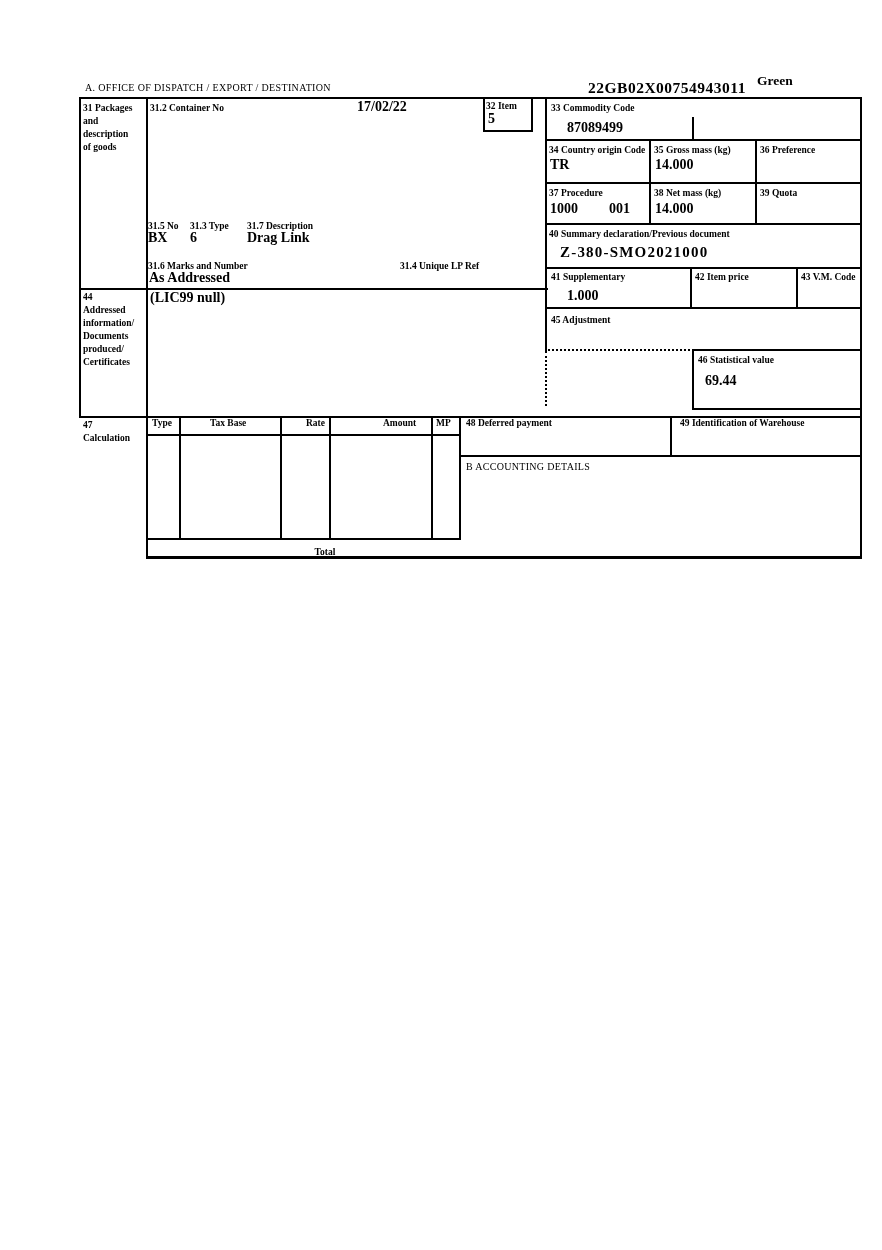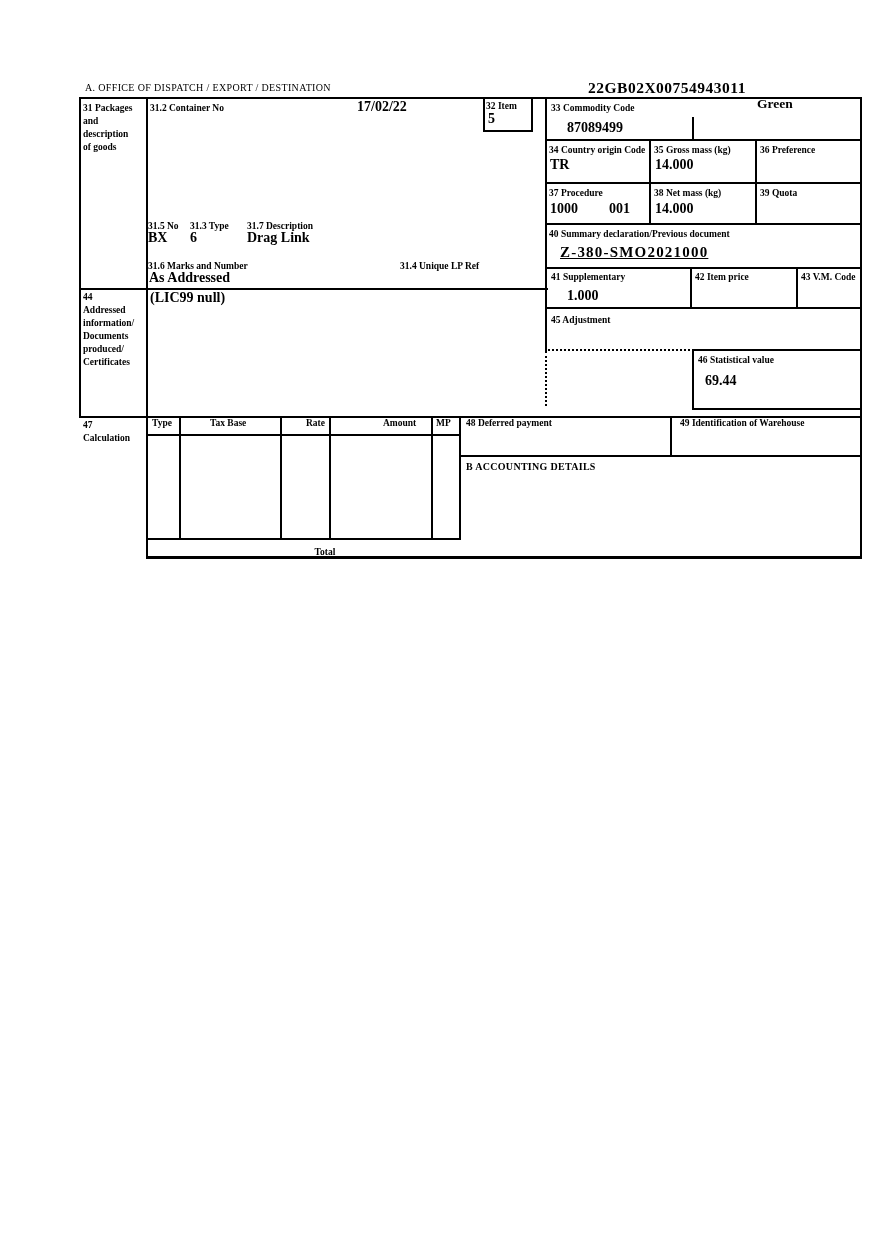--- a/index.html
+++ b/index.html
@@ -9,33 +9,33 @@
   .ln  { position:absolute; background:#000; }
   .dh  { position:absolute; border-top:2px dotted #000; height:0; }
   .dv  { position:absolute; border-left:2px dotted #000; width:0; }
   .lbl { position:absolute; font-size:9.5px; font-weight:bold; white-space:nowrap; line-height:10px; }
   .lblm{ position:absolute; font-size:9.5px; font-weight:bold; line-height:13px; }
   .val { position:absolute; font-size:14px; font-weight:bold; white-space:nowrap; line-height:15px; }
   .hdrA{ position:absolute; font-size:10px; font-weight:normal; letter-spacing:.35px; white-space:nowrap; }
   .mrn { position:absolute; font-size:15.5px; font-weight:bold; letter-spacing:.5px; white-space:nowrap; }
   .date{ position:absolute; font-size:14px; font-weight:bold; white-space:nowrap;margin-top:20px; }
   .grn { position:absolute; font-size:13.5px; font-weight:bold; white-space:nowrap; }
-  .valw{ position:absolute; font-size:15px; font-weight:bold; letter-spacing:1.2px; white-space:nowrap;text-decoration:underline; }
-  .secb{ position:absolute; font-size:10px; font-weight:bold; letter-spacing:.3px; white-space:nowrap; }
+  .valw{ position:absolute; font-size:15px; font-weight:bold; letter-spacing:1.2px; white-space:nowrap; }
+  .secb{ position:absolute; font-size:10px; font-weight:normal; letter-spacing:.3px; white-space:nowrap; }
   .tot { position:absolute; font-size:9.5px; font-weight:bold; text-align:center; }
 </style>
 </head>
 <body>
 
 <div class="page">
 
   <div class="hdrA" style="left:85px;top:82px">A.  OFFICE OF DISPATCH / EXPORT / DESTINATION</div>
   <div class="date" style="left:357px;top:79px">17/02/22</div>
   <div class="mrn" style="left:588px;top:79px">22GB02X00754943011</div>
-  <div class="grn" style="left:757px;top:96px">Green</div>
+  <div class="grn" style="left:757px;top:73px">Green</div>
 
   <div class="ln" style="left:79px;top:97px;width:783px;height:2px"></div>
   <div class="ln" style="left:79px;top:97px;width:2px;height:321px"></div>
   <div class="ln" style="left:860px;top:97px;width:2px;height:461px"></div>
   <div class="ln" style="left:146px;top:97px;width:2px;height:460px"></div>
   <div class="ln" style="left:545px;top:97px;width:2px;height:253px"></div>
 
   <div class="ln" style="left:483px;top:97px;width:2px;height:35px"></div>
   <div class="ln" style="left:531px;top:97px;width:2px;height:35px"></div>
   <div class="ln" style="left:483px;top:130px;width:50px;height:2px"></div>

